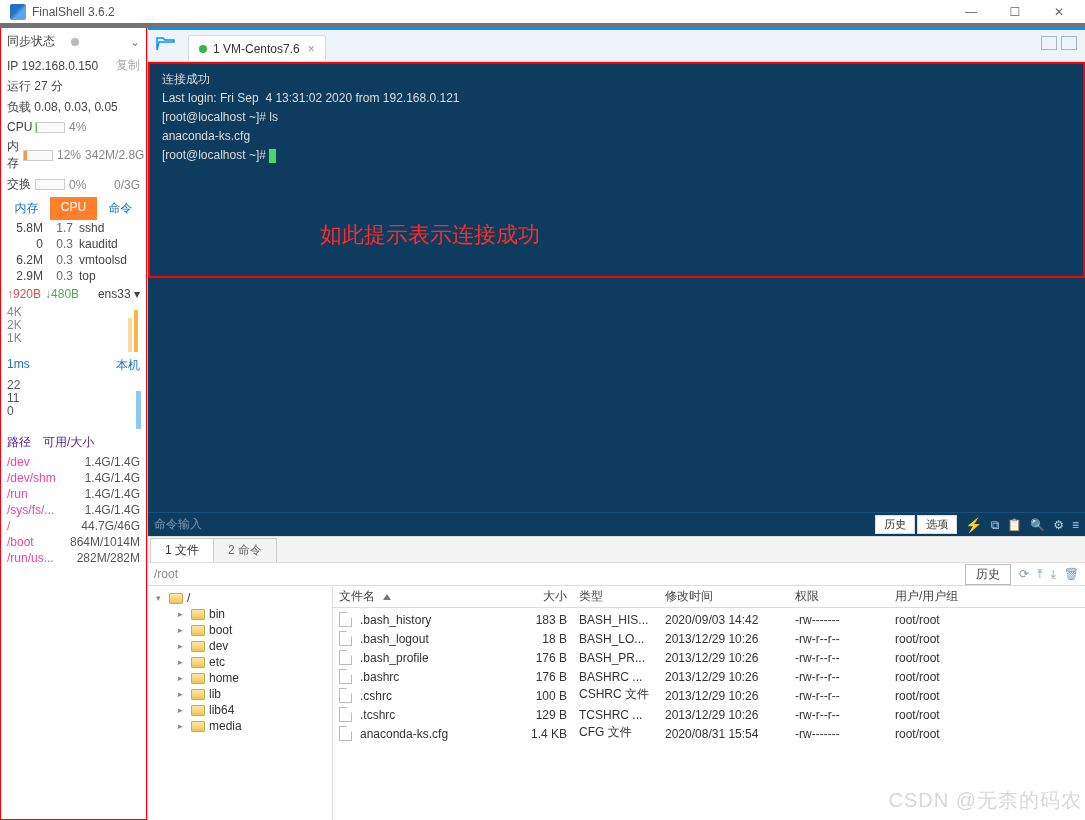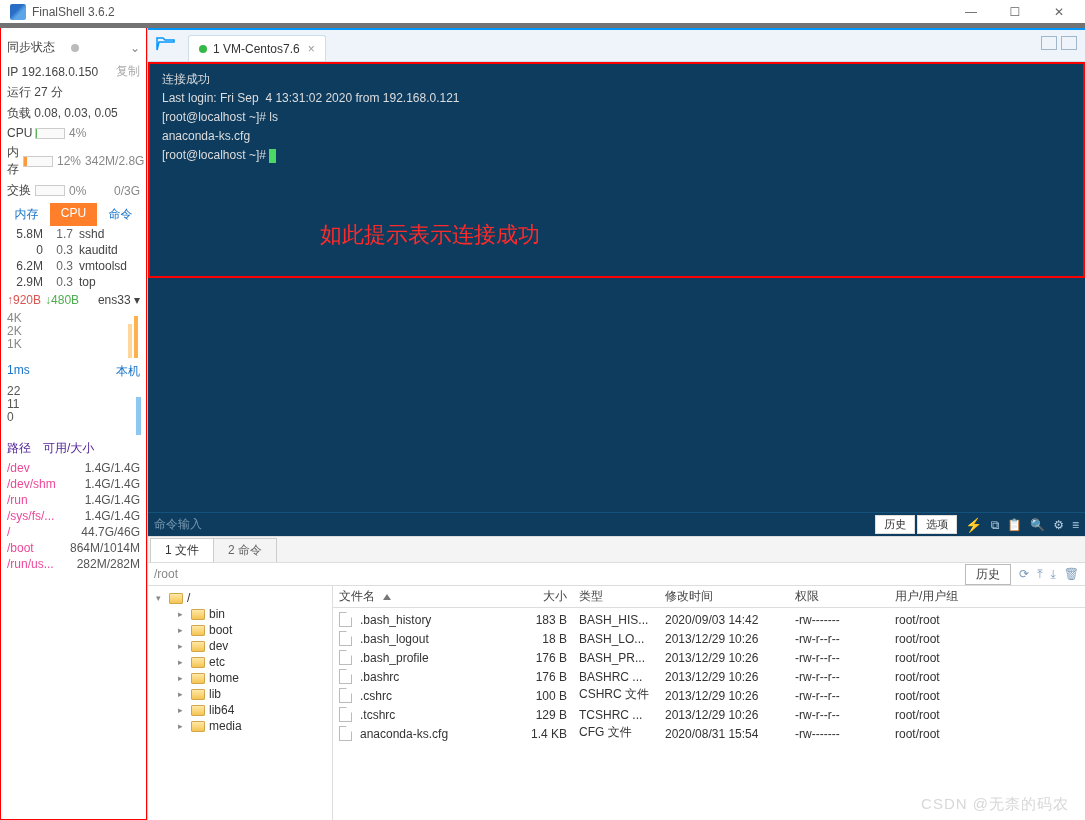--- a/index.html
+++ b/index.html
@@ -4,21 +4,21 @@
 <style>
 *{box-sizing:border-box;margin:0;padding:0;font-family:"Microsoft YaHei",Arial,sans-serif;font-size:12px;}
 body{width:1085px;height:820px;background:#fff;overflow:hidden;position:relative;}
 .titlebar{height:28px;background:#fff;display:flex;align-items:center;padding:0 4px;border-bottom:5px solid #737373;}
 .titlebar .logo{width:16px;height:16px;margin:0 6px;background:linear-gradient(135deg,#2a6dc4 40%,#5aa6e8 60%);border-radius:2px;}
 .titlebar .title{color:#555;}
 .titlebar .wbtns{margin-left:auto;display:flex;}
 .titlebar .wbtn{width:44px;height:28px;display:flex;align-items:center;justify-content:center;color:#666;}
 .main{display:flex;height:792px;}
 .sidebar{width:147px;border:1px solid #f00;border-top:none;display:flex;flex-direction:column;font-size:11px;color:#444;}
-.sync{display:flex;align-items:center;gap:16px;padding:5px 6px;margin-top:6px;}
+.sync{display:flex;align-items:center;gap:16px;padding:5px 6px;}
 .sync .dot{width:8px;height:8px;border-radius:50%;background:#bbb;}
 .sync .chev{color:#888;}
 .iprow{display:flex;align-items:center;padding:2px 6px;justify-content:space-between;}
 .iprow .copy{color:#aaa;}
 .simple{padding:2px 6px;}
 .gauge{display:flex;align-items:center;padding:2px 6px;gap:4px;}
 .gauge .lbl{width:24px;}
 .gauge .bar{flex:0 0 30px;height:11px;border:1px solid #ccc;position:relative;background:#fafafa;}
 .gauge .bar .fill{position:absolute;left:0;top:0;bottom:0;}
 .gauge .pct{color:#888;}
@@ -83,21 +83,21 @@
 .fhdr>div,.frow>div{padding:0 6px;}
 .c1{width:170px;display:flex;align-items:center;gap:4px;}
 .c2{width:70px;text-align:right;}
 .c3{width:86px;}
 .c4{width:130px;}
 .c5{width:100px;}
 .c6{width:100px;}
 .frow{display:flex;height:19px;align-items:flex-end;color:#333;}
 .frow .fi{width:13px;height:15px;border:1px solid #bbb;background:#fff;position:relative;margin-right:4px;}
 .frow .fi:after{content:"";position:absolute;right:-1px;top:-1px;border:3px solid transparent;border-right-color:#fff;border-top-color:#fff;}
-.watermark{position:absolute;right:16px;bottom:6px;color:#d8d8da;font-size:15px;letter-spacing:1px;pointer-events:none;text-align:right;}
+.watermark{position:absolute;right:3px;bottom:6px;color:#d8d8da;font-size:20px;letter-spacing:1px;pointer-events:none;text-align:right;}
 .tri-up{display:inline-block;width:0;height:0;border-left:4px solid transparent;border-right:4px solid transparent;border-bottom:6px solid #777;margin-left:4px;}
 </style>
 </head>
 <body>
 
 <div class="titlebar">
   <div class="logo"></div>
   <div class="title">FinalShell 3.6.2</div>
   <div class="wbtns">
     <div class="wbtn">—</div>

